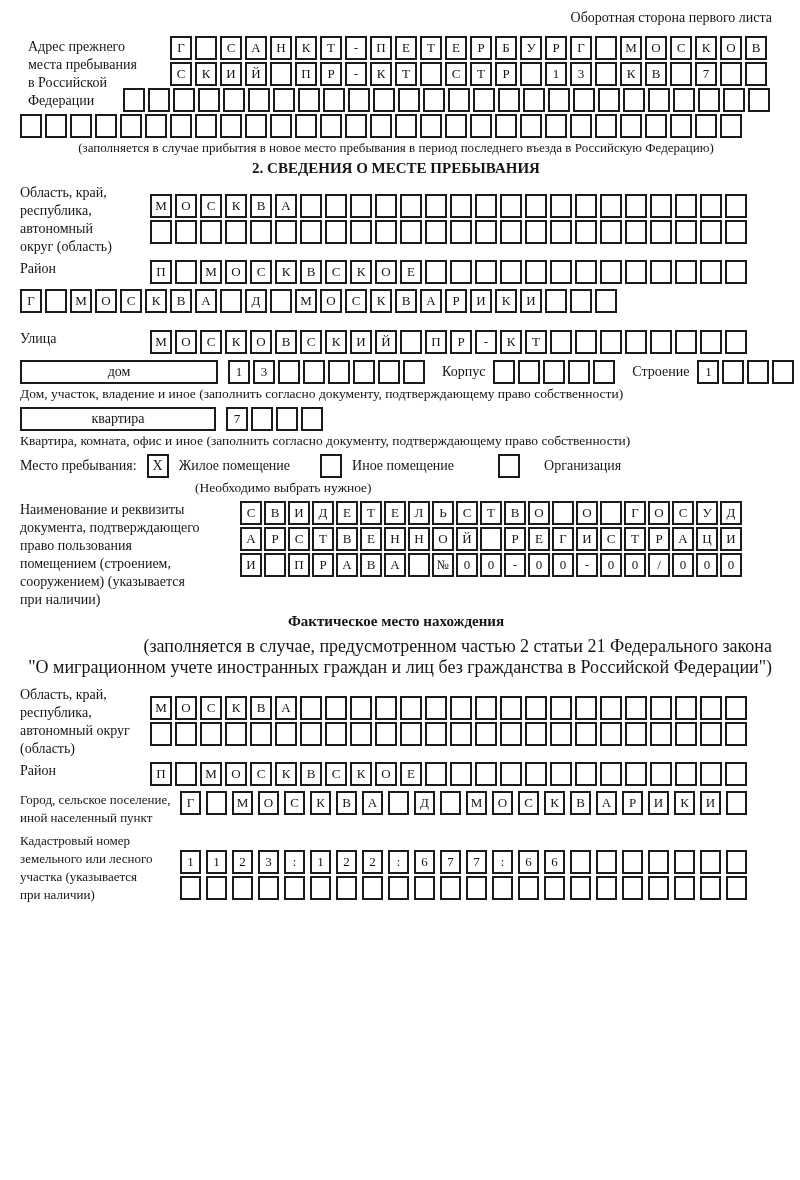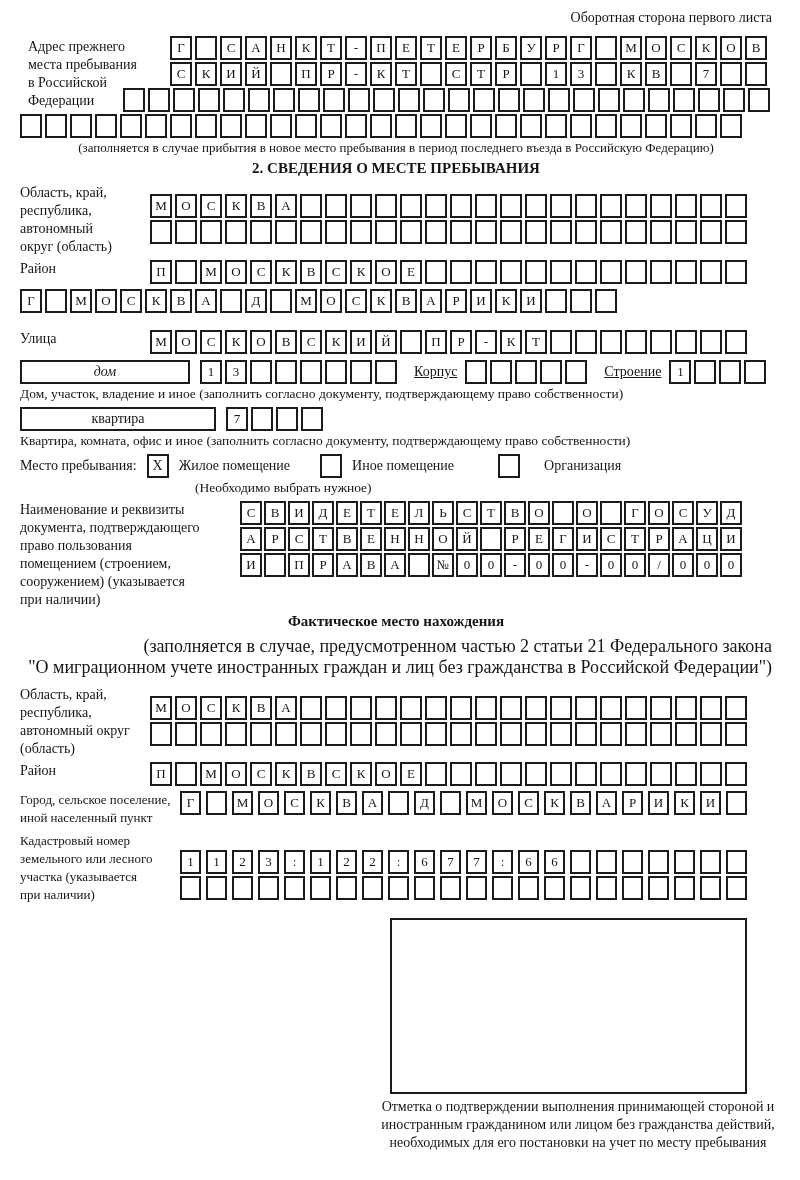--- a/index.html
+++ b/index.html
@@ -29,23 +29,23 @@
   
   .s1{position:relative;margin-bottom:1px;}
   .s1 .f-label{position:absolute;left:8px;top:2px;}
   .ml150{margin-left:150px;}
   .ml103{margin-left:103px;}
   .ml0{margin-left:0;}
   
   .inline-row{display:flex;align-items:center;margin:4px 0 2px;}
   .wide-box{box-sizing:border-box;border:2px solid #1b1b1b;height:24px;display:flex;
             align-items:center;justify-content:center;margin-right:10px;font-size:14px;}
-  .box-dom{width:170px;font-style:italic;}
+  .box-dom{width:198px;}
   .box-kv{width:196px;}
-  .inl-label{margin:0 8px 0 14px;font-size:14px;text-decoration:underline;}
+  .inl-label{margin:0 8px 0 14px;font-size:14px;}
   .checkbox{flex:none;width:18px;height:20px;border:2px solid #1b1b1b;display:inline-flex;
             align-items:center;justify-content:center;font-size:14px;margin:0 10px;}
   .opt-label{margin-right:20px;}
   .pt-note{margin-left:175px;font-size:13.5px;margin-bottom:5px;}
   
   .fact-note{font-size:18px;text-align:right;margin:0;}
   
   .confirm-wrap{margin-top:14px;margin-left:370px;width:385px;}
   .confirm-box{width:353px;height:172px;border:2px solid #1b1b1b;margin-left:0;}
   .confirm-caption{width:420px;margin-left:-22px;margin-top:4px;text-align:center;
@@ -639,18 +639,14 @@
           <span class="cell"></span>
           <span class="cell"></span>
           <span class="cell"></span>
           <span class="cell"></span>
           <span class="cell"></span>
           <span class="cell"></span>
         </div>
     </div>
   </div>
 
-  <div class="confirm-wrap">
-    <div class="confirm-box"></div>
-    <div class="confirm-caption">Отметка о подтверждении выполнения принимающей стороной и иностранным гражданином или лицом без гражданства действий, необходимых для его постановки на учет по месту пребывания</div>
-  </div>
 
 </div>
 
 </body></html>

